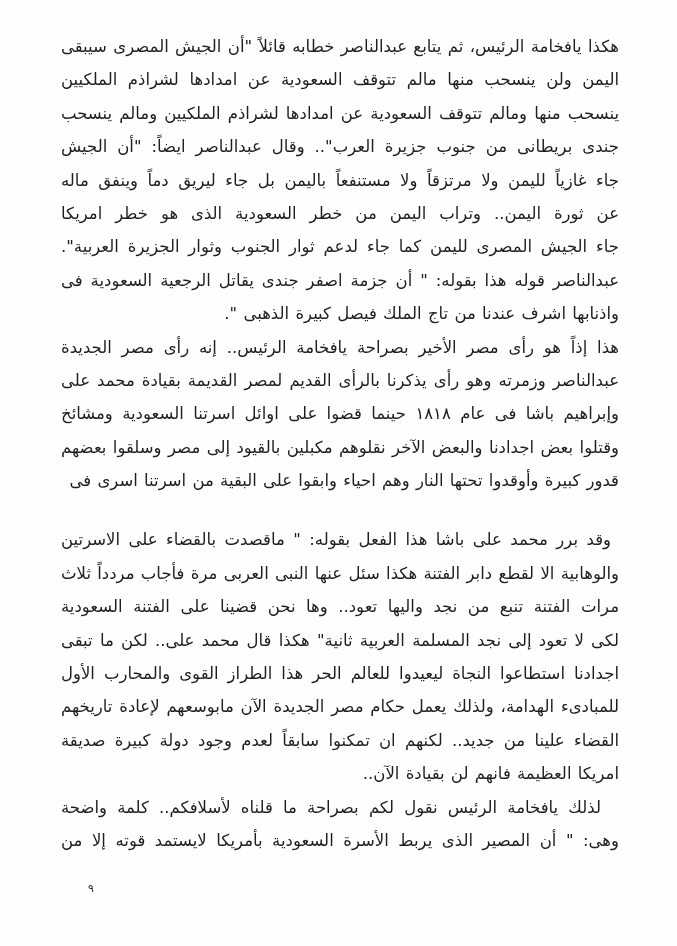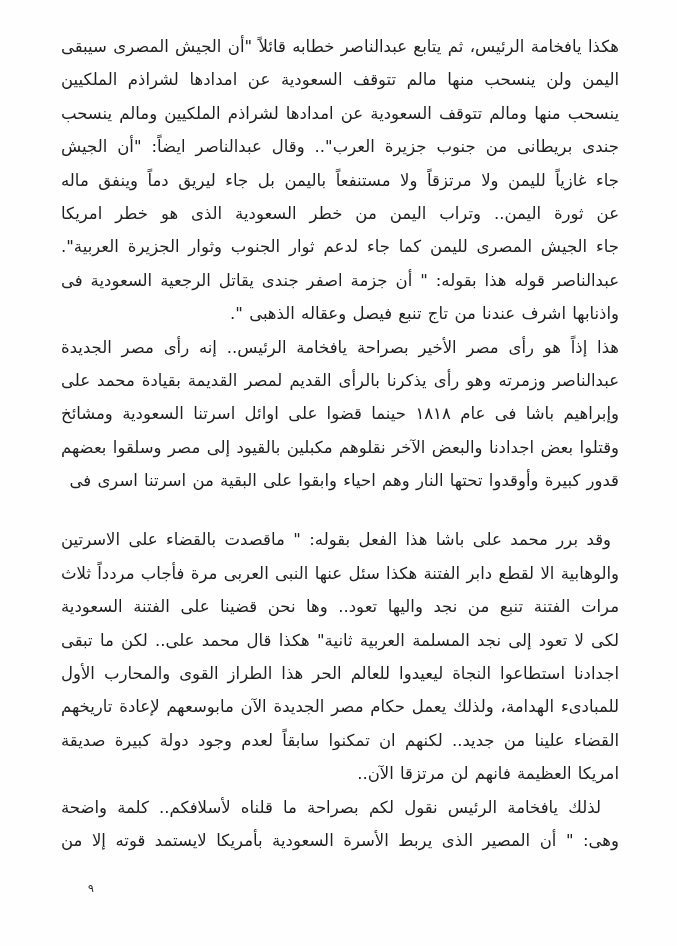--- a/index.html
+++ b/index.html
@@ -58,38 +58,38 @@
   <div class="textblock" id="textblock">
       <div class="paragraph">
         <div class="line">هكذا يافخامة الرئيس، ثم يتابع عبدالناصر خطابه قائلاً "أن الجيش المصرى سيبقى فى</div>
         <div class="line">اليمن ولن ينسحب منها مالم تتوقف السعودية عن امدادها لشراذم الملكيين ومالم</div>
         <div class="line">ينسحب منها ومالم تتوقف السعودية عن امدادها لشراذم الملكيين ومالم ينسحب آخر</div>
         <div class="line">جندى بريطانى من جنوب جزيرة العرب".. وقال عبدالناصر ايضاً: "أن الجيش المصرى ما</div>
         <div class="line">جاء غازياً لليمن ولا مرتزقاً ولا مستنفعاً باليمن بل جاء ليريق دماً وينفق ماله للدفاع</div>
         <div class="line">عن ثورة اليمن.. وتراب اليمن من خطر السعودية الذى هو خطر امريكا وبريطانيا.. لهذا</div>
         <div class="line">جاء الجيش المصرى لليمن كما جاء لدعم ثوار الجنوب وثوار الجزيرة العربية". واختتم</div>
         <div class="line">عبدالناصر قوله هذا بقوله: " أن جزمة اصفر جندى يقاتل الرجعية السعودية فى اليمن</div>
-        <div class="line last">واذنابها اشرف عندنا من تاج تنبع فيصل وعقاله الذهبى ".</div>
+        <div class="line last">واذنابها اشرف عندنا من تاج الملك فيصل كبيرة الذهبى ".</div>
       </div>
       <div class="paragraph">
         <div class="line">هذا إذاً هو رأى مصر الأخير بصراحة يافخامة الرئيس.. إنه رأى مصر الجديدة بقيادة</div>
         <div class="line">عبدالناصر وزمرته وهو رأى يذكرنا بالرأى القديم لمصر القديمة بقيادة محمد على باشا</div>
         <div class="line">وإبراهيم باشا فى عام ١٨١٨ حينما قضوا على اوائل اسرتنا السعودية ومشائخ الدين</div>
         <div class="line">وقتلوا بعض اجدادنا والبعض الآخر نقلوهم مكبلين بالقيود إلى مصر وسلقوا بعضهم فى</div>
         <div class="line last">قدور كبيرة وأوقدوا تحتها النار وهم احياء وابقوا على البقية من اسرتنا اسرى فى مصر.</div>
       </div>
       <div class="paragraph">
         <div class="line">وقد برر محمد على باشا هذا الفعل بقوله: " ماقصدت بالقضاء على الاسرتين السعودية</div>
         <div class="line">والوهابية الا لقطع دابر الفتنة هكذا سئل عنها النبى العربى مرة فأجاب مردداً ثلاث</div>
         <div class="line">مرات الفتنة تنبع من نجد واليها تعود.. وها نحن قضينا على الفتنة السعودية الوهابية</div>
         <div class="line">لكى لا تعود إلى نجد المسلمة العربية ثانية" هكذا قال محمد على.. لكن ما تبقى من</div>
         <div class="line">اجدادنا استطاعوا النجاة ليعيدوا للعالم الحر هذا الطراز القوى والمحارب الأول من نوعه</div>
         <div class="line">للمبادىء الهدامة، ولذلك يعمل حكام مصر الجديدة الآن مابوسعهم لإعادة تاريخهم فى</div>
         <div class="line">القضاء علينا من جديد.. لكنهم ان تمكنوا سابقاً لعدم وجود دولة كبيرة صديقة حميمة هى</div>
-        <div class="line last">امريكا العظيمة فانهم لن مرتزقا الآن..</div>
+        <div class="line last">امريكا العظيمة فانهم لن بقيادة الآن..</div>
       </div>
       <div class="paragraph">
         <div class="line">لذلك يافخامة الرئيس نقول لكم بصراحة ما قلناه لأسلافكم.. كلمة واضحة نقولها</div>
         <div class="line">وهى: " أن المصير الذى يربط الأسرة السعودية بأمريكا لايستمد قوته إلا من نفس</div>
       </div>
     </div>
   <div class="page-number">٩</div>
 </div>
 
 </body></html>

